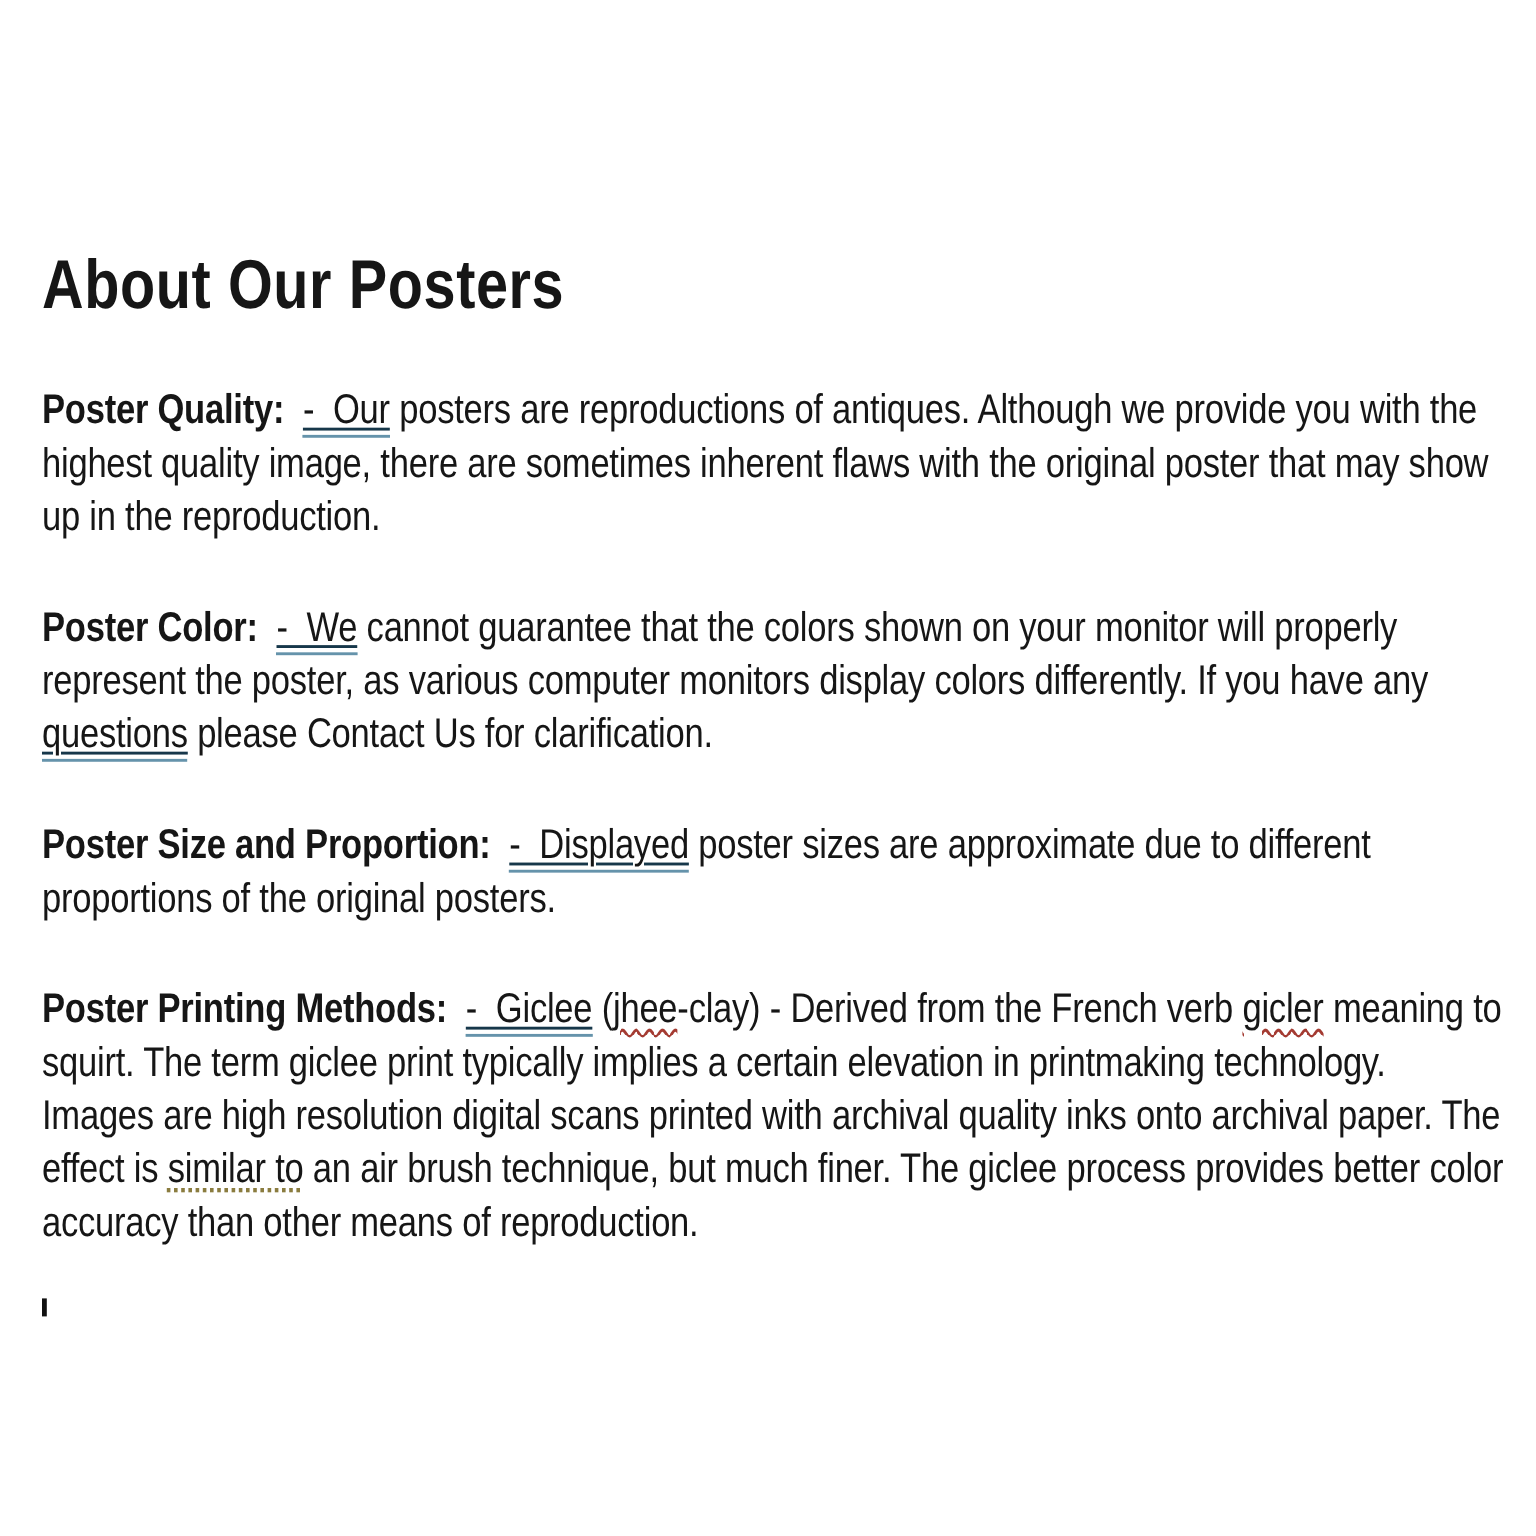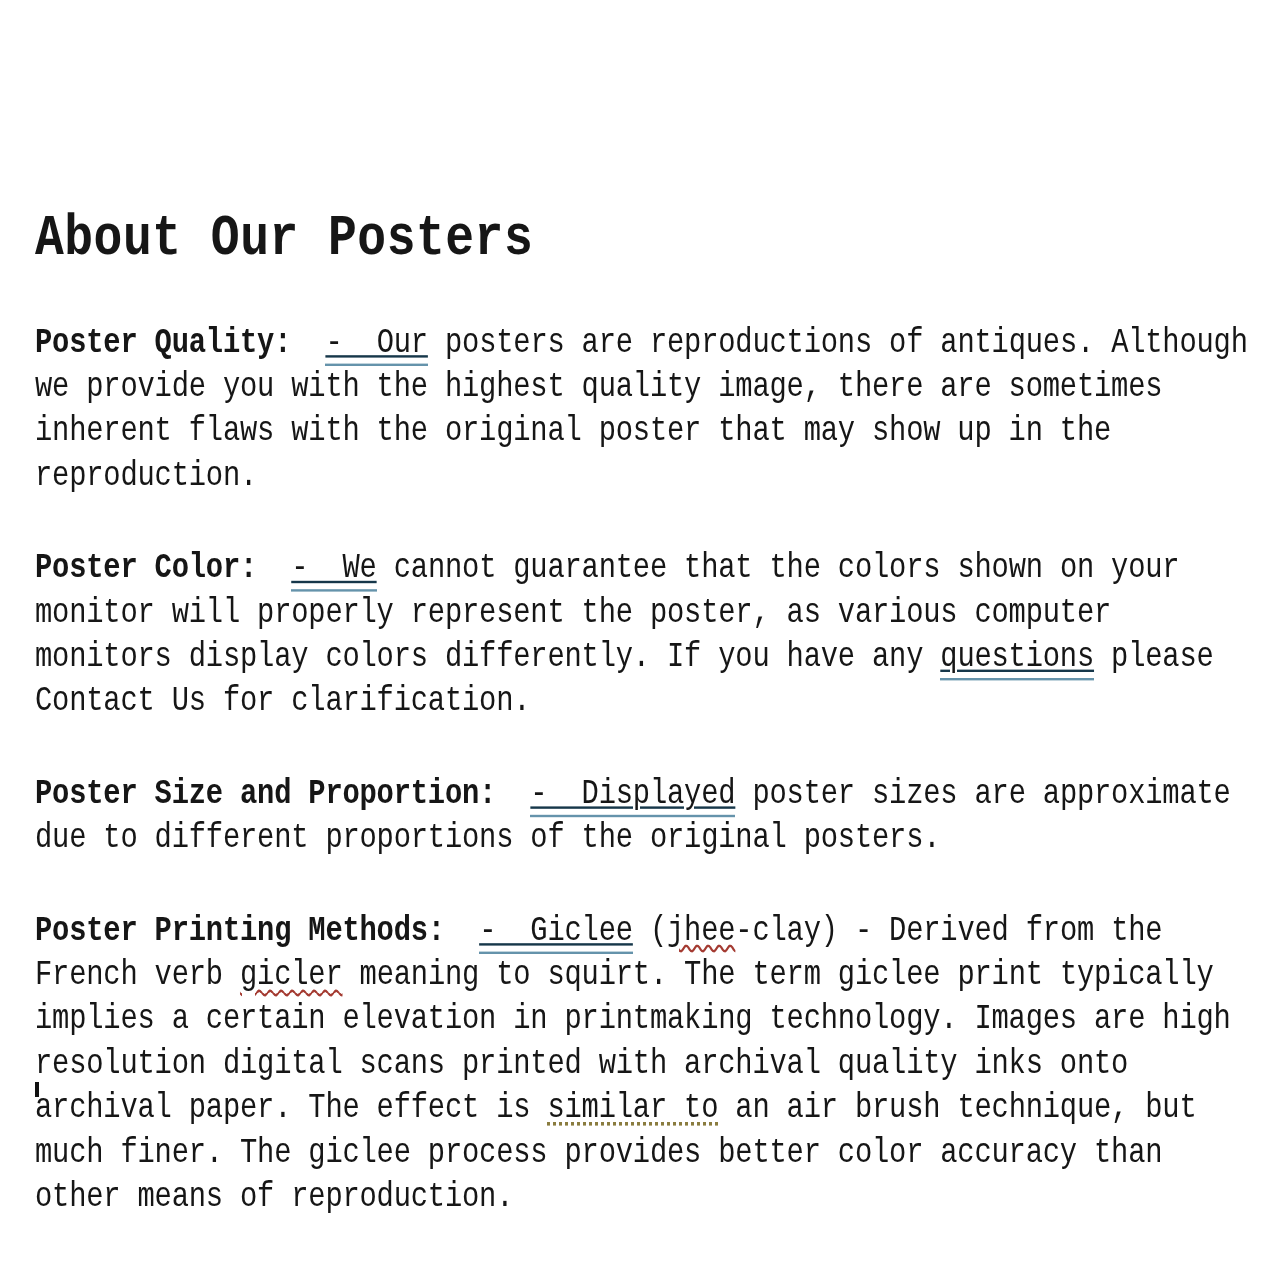--- a/index.html
+++ b/index.html
@@ -8,21 +8,21 @@
     width: 1280px;
     height: 1280px;
     overflow: hidden;
     background: #ffffff;
   }
   .page {
     position: relative;
     width: 1280px;
     height: 1280px;
     background: var(--page-bg, #ffffff);
-    font-family: Liberation Mono, monospace;
+    font-family: Liberation Sans, sans-serif;
     color: var(--text-color, #161616);
   }
   
   .content {
     position: absolute;
     top: 0;
     left: 0;
     width: 1280px;
     transform: scaleY(1.2);
     transform-origin: 0 0;

